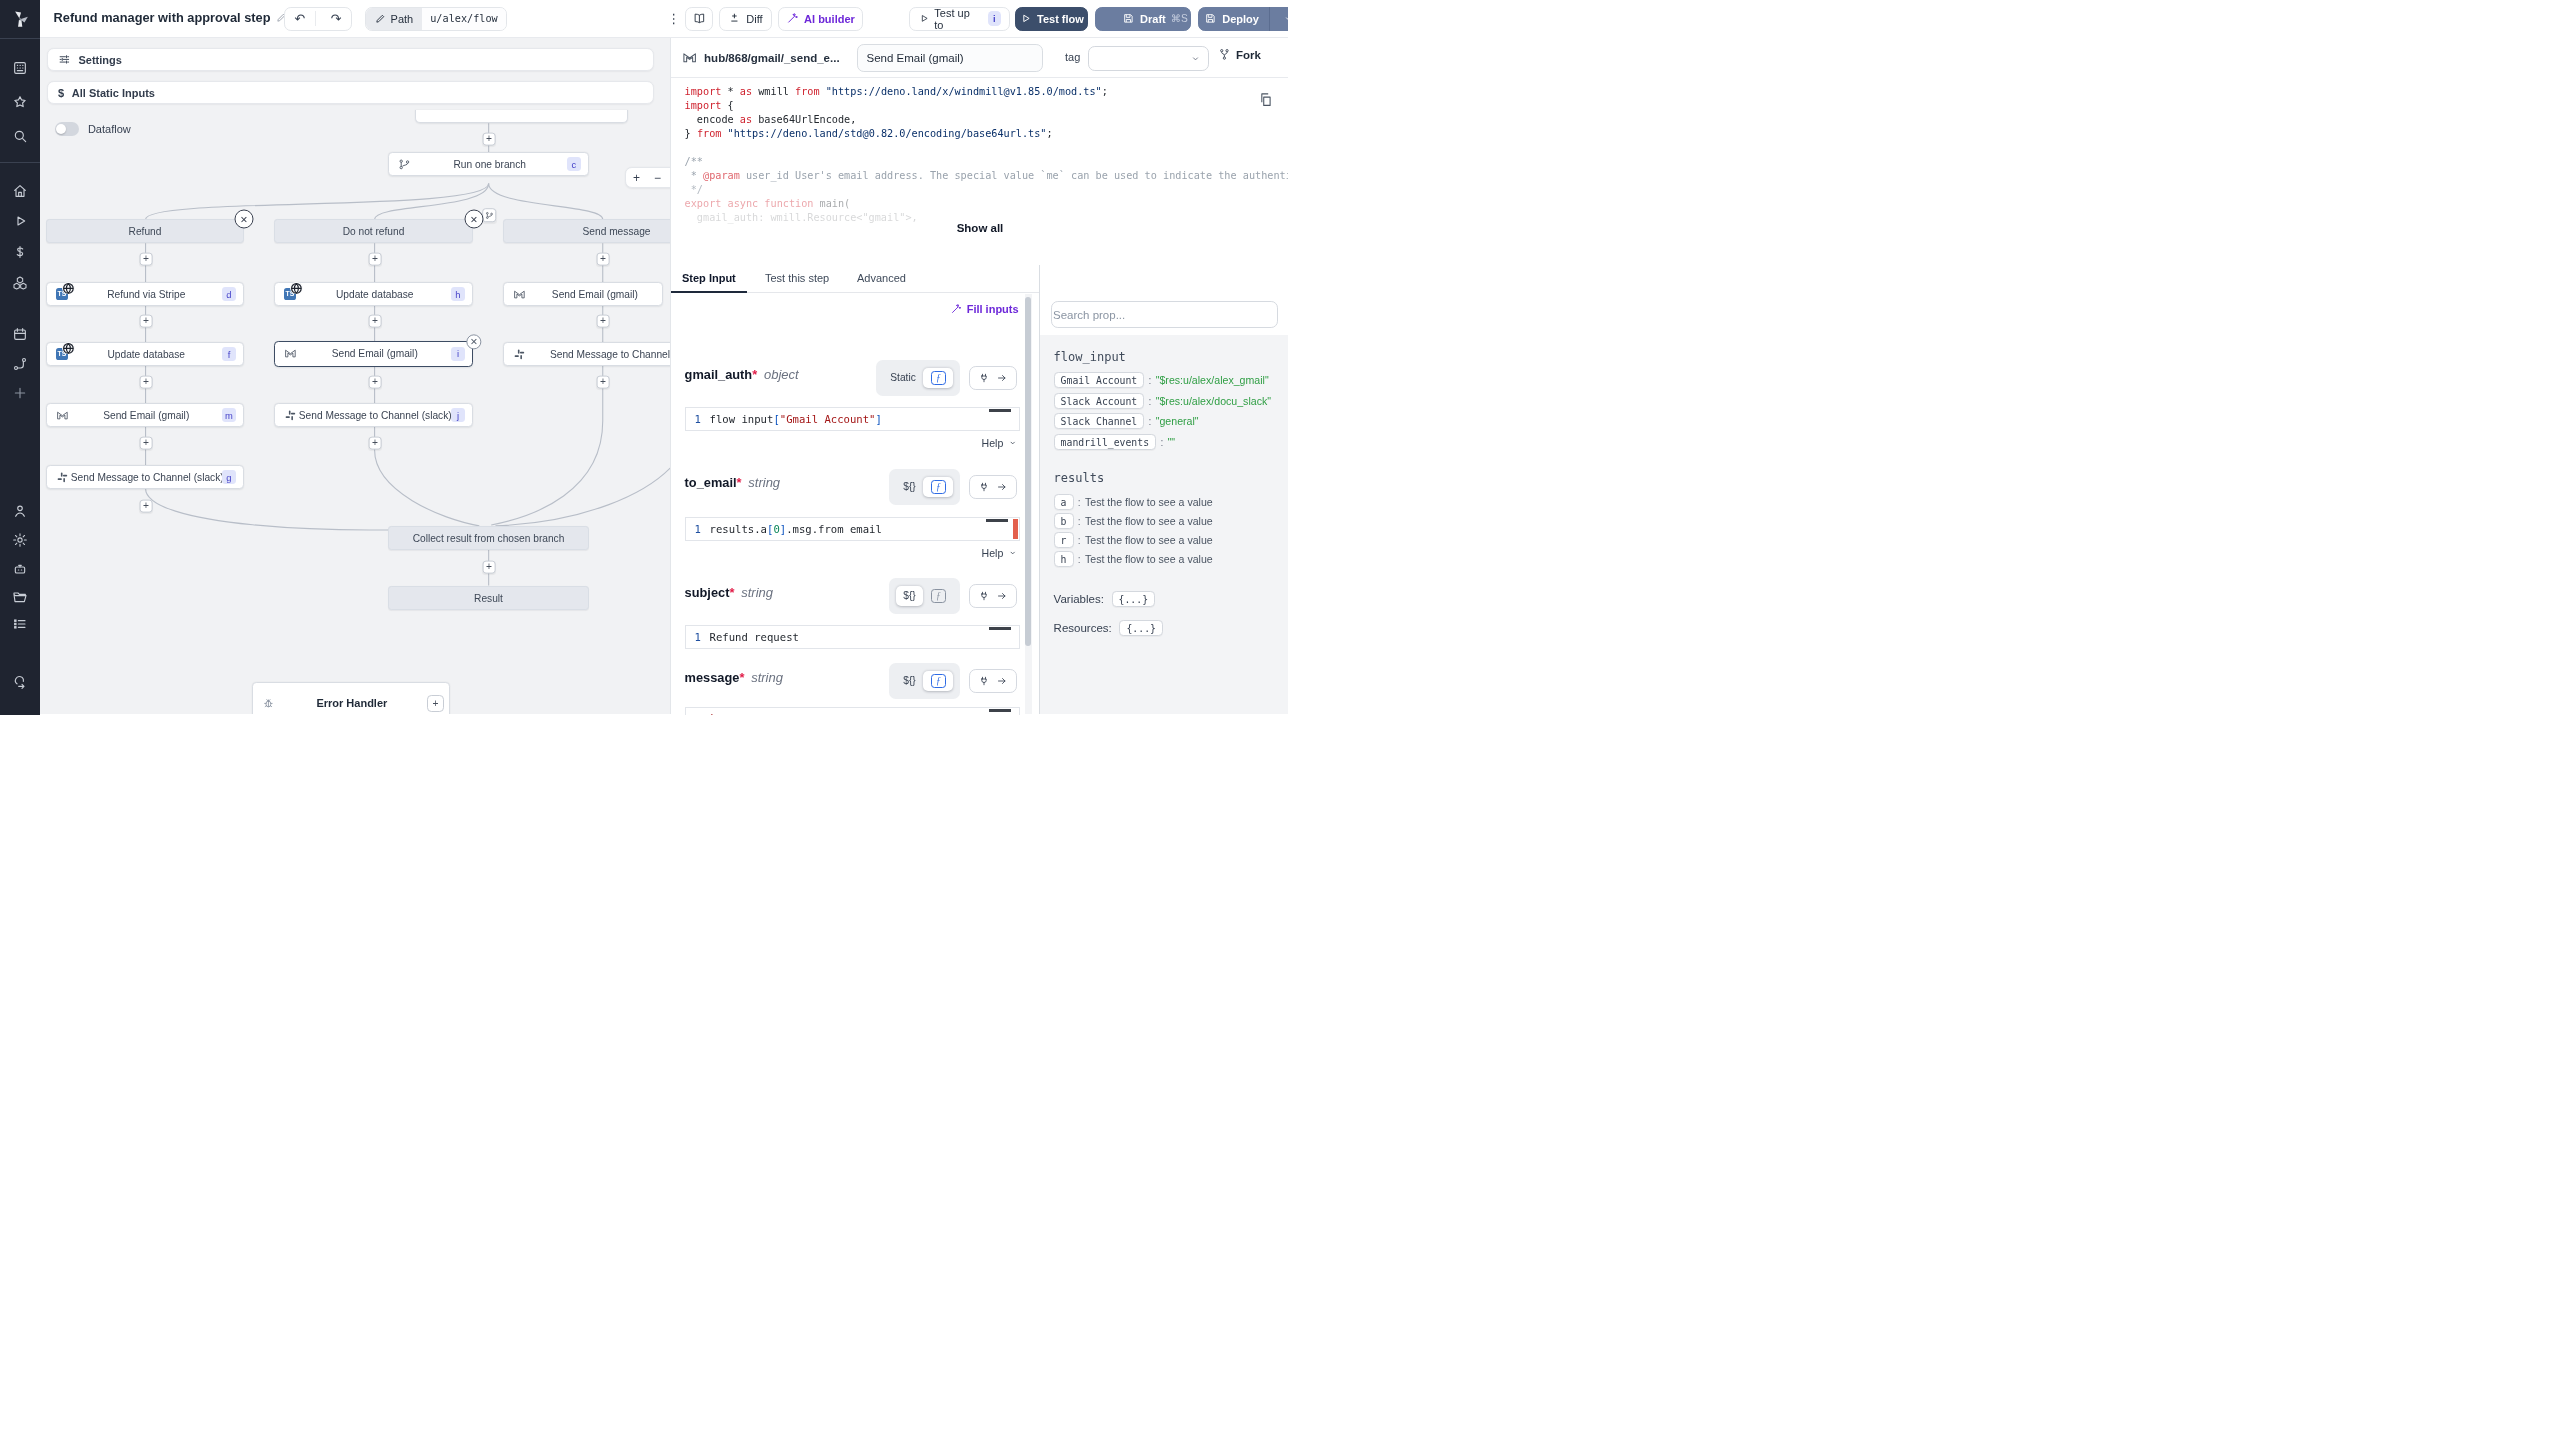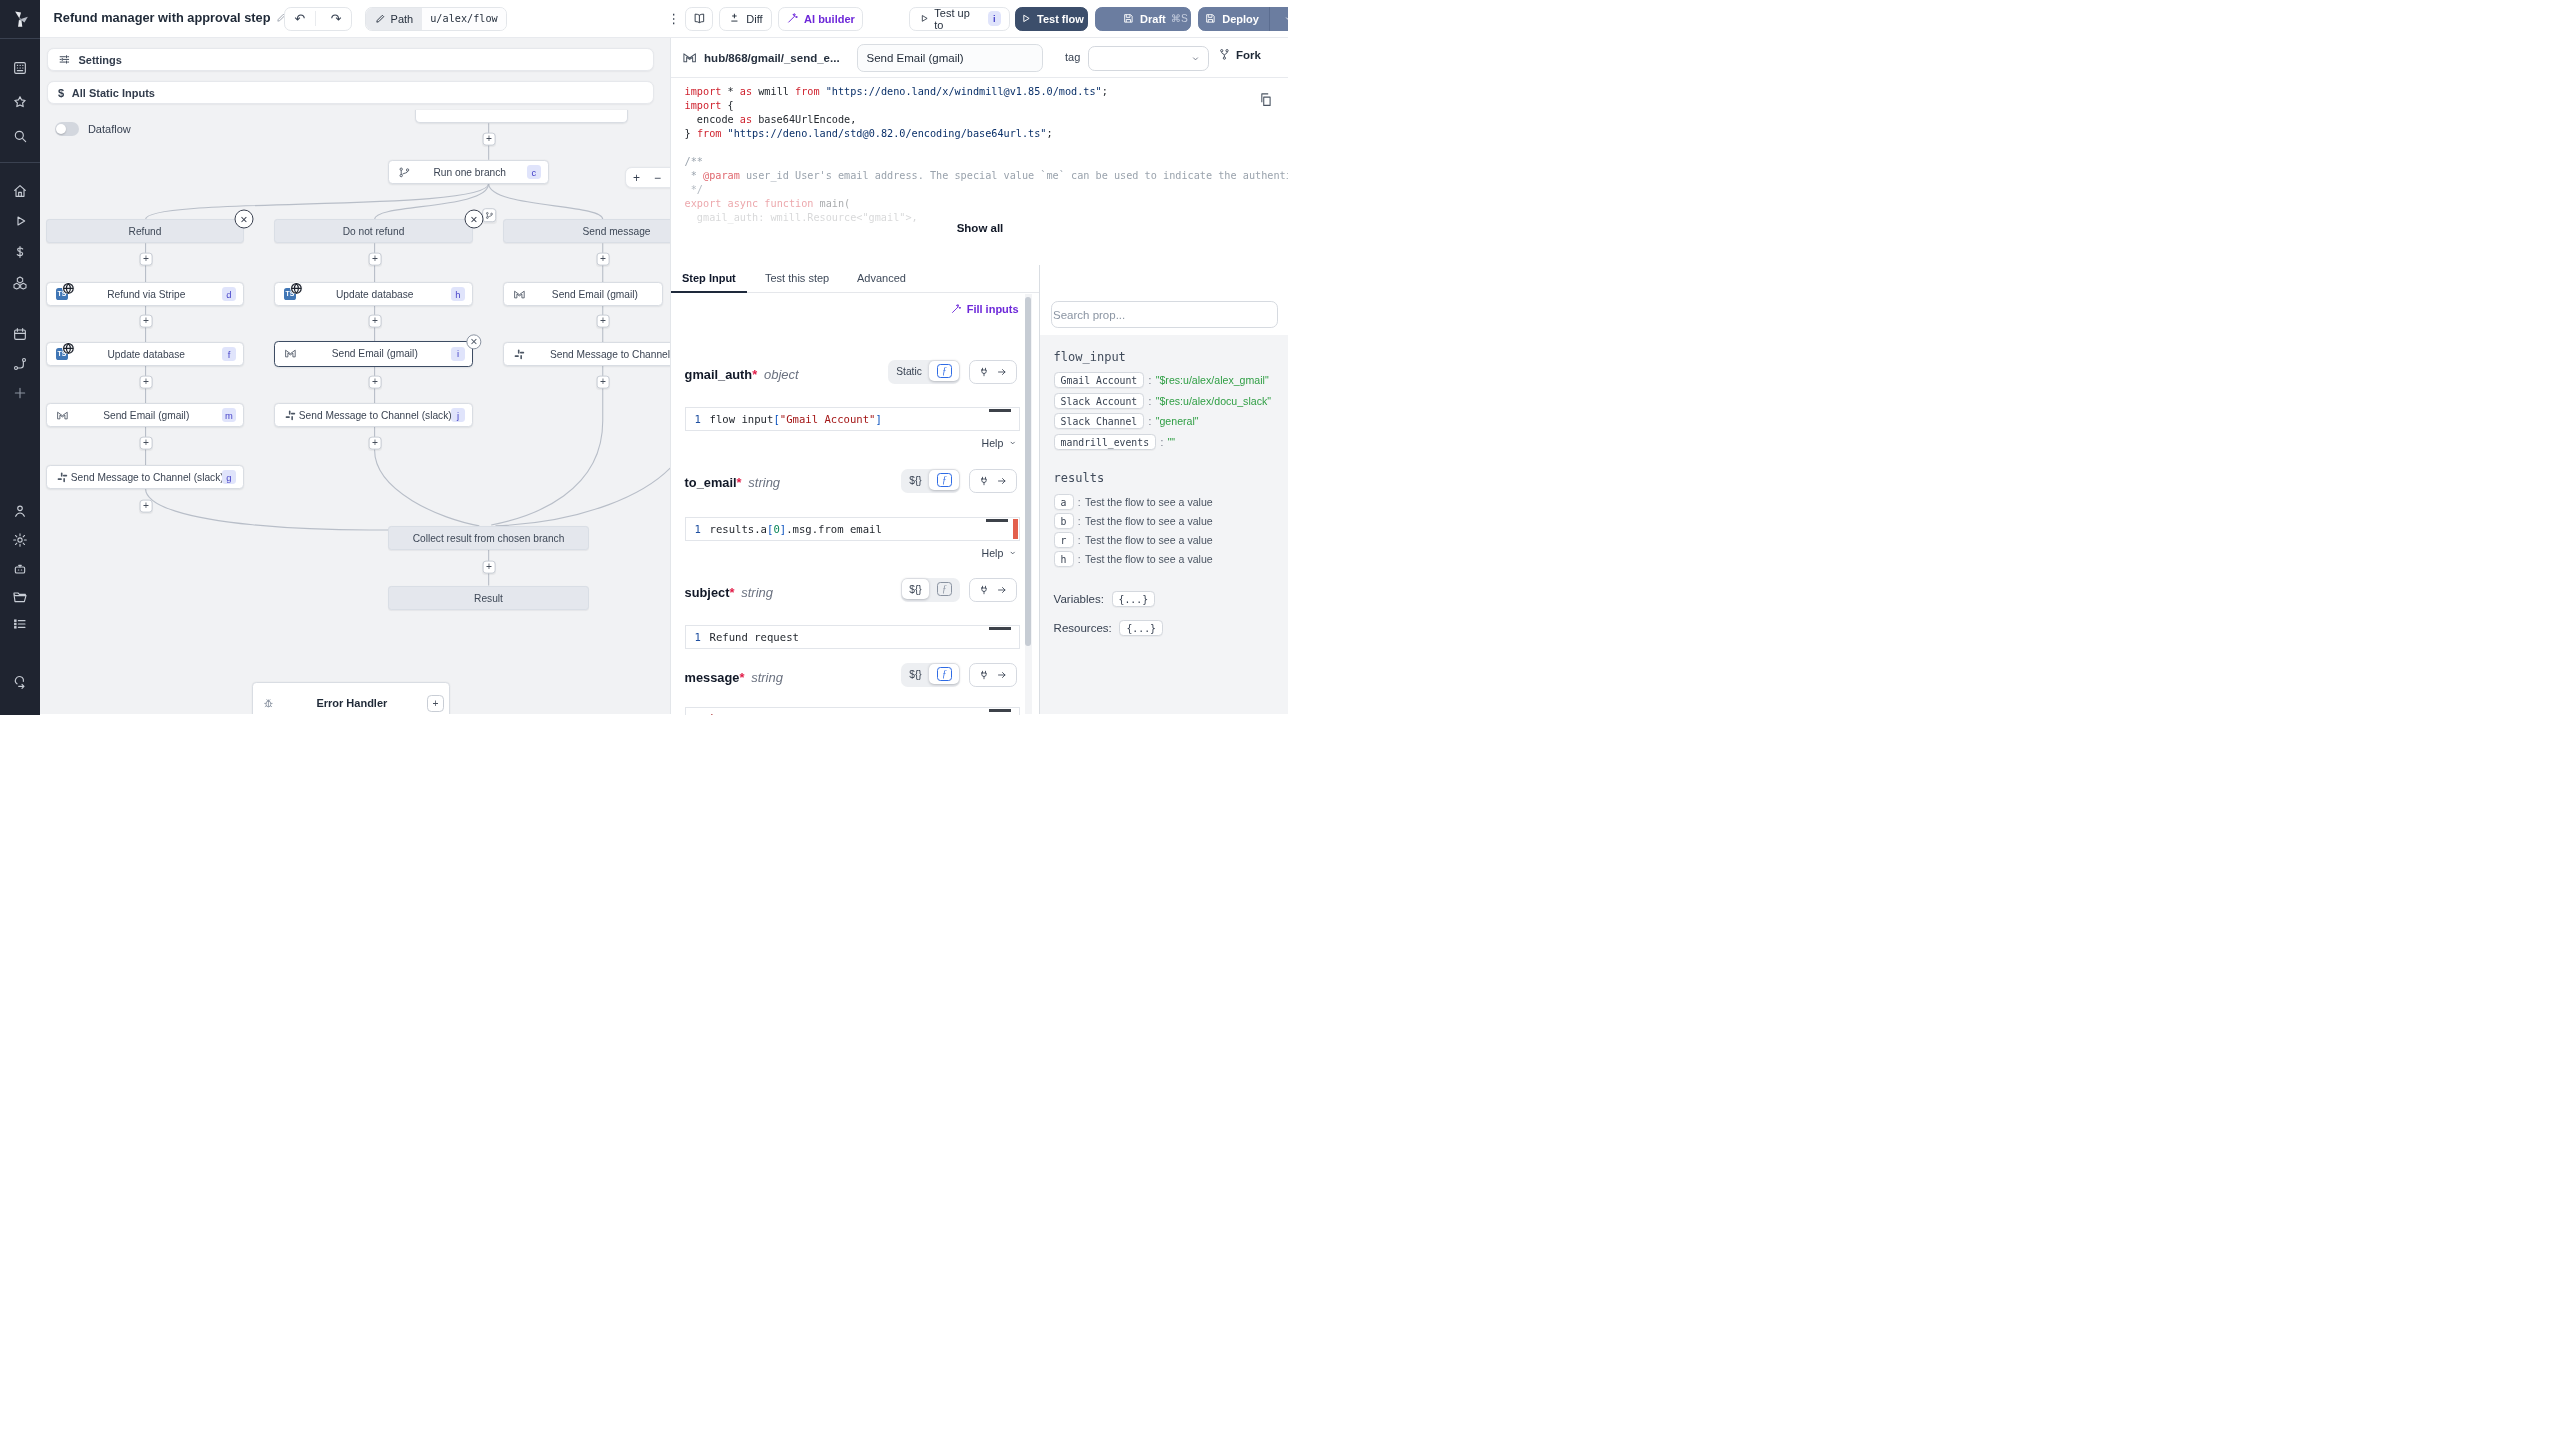--- a/index.html
+++ b/index.html
@@ -85,21 +85,21 @@
   .tab { position:absolute; top:6.8px; font-size:11px; color:#3f4a5a; }
   .tab.active { color:#0f172a; font-weight:600; }
   .tabline { position:absolute; left:0; top:26.4px; width:76px; height:2.1px; background:#1e293b; }
   .fillbtn { position:absolute; right:20.4px; top:38px; display:flex; align-items:center; gap:5.1px; font-size:11px; font-weight:600; color:#6d28d9; }
   .fillbtn svg { width:12px; height:12px; }
 
   .fname { font-size:12.8px; font-weight:700; color:#111827; }
   .freq { color:#e11d48; }
   .ftype { font-size:13px; font-style:italic; color:#6b7280; margin-left:6.8px; }
   .mode-wrap { position:absolute; display:flex; align-items:center; gap:8.5px; }
-  .mode-grp { display:flex; align-items:flex-start; background:#edeff2; border-radius:6.8px; padding:1px; height:24px; }
+  .mode-grp { display:flex; align-items:center; background:#edeff2; border-radius:6.8px; padding:7px; height:36px; }
   .mseg { display:flex; align-items:center; justify-content:center; padding:0 7.7px; height:20.4px; font-size:10.2px; color:#374151; border-radius:5.1px; }
   .mseg.sel { background:#fff; box-shadow:0 0.9px 2.6px rgba(16,24,40,.25); }
   .fico { width:14.5px; height:14.5px; border:1.3px solid currentColor; border-radius:3.4px; font-family:"Liberation Serif",serif; font-style:italic; font-size:9.4px; display:flex; align-items:center; justify-content:center; }
   .fblue { color:#2e6be5; } .fgray { color:#8a93a1; }
   .io-pill { display:flex; align-items:center; gap:6.8px; height:24px; padding:0 7.7px; border:0.9px solid #d5d9e0; border-radius:6.8px; background:#fff; color:#374151; }
   .io-pill svg { width:12px; height:12px; }
   .mini-editor { position:absolute; left:13.6px; width:335px; height:24px; border:0.9px solid #e2e5ea; background:#fff; display:flex; align-items:center; font-family:"DejaVu Sans Mono", monospace; font-size:10.6px; overflow:hidden; }
   .gutter { width:24px; text-align:center; color:#1f4fa0; flex-shrink:0; }
   .mcode { white-space:pre; overflow:hidden; flex:1; }
   .sliver { position:absolute; top:0.9px; right:7.7px; width:22px; height:3.4px; background:#3d424a; }
@@ -341,21 +341,21 @@
     </div>
 
     <div class="node" style="left:375px; top:72px; width:213px; height:12.8px; border-radius:0 0 5.1px 5.1px; border-top:none"></div>
 
     <div class="zoomctl">
       <span>+</span>
       <span>−</span>
       <span></span>
     </div>
 
-    <div class="node" style="left:348px; top:122px; width:161px">
+    <div class="node" style="left:348px; top:114px; width:201px">
       <span class="nicon">
           <svg viewBox="0 0 24 24" fill="none" stroke="currentColor" stroke-width="1.7">
             <circle cx="6" cy="6" r="2.2"></circle>
             <circle cx="6" cy="18" r="2.2"></circle>
             <circle cx="18" cy="7.5" r="2.2"></circle>
             <path d="M6 8.2v7.6M18 9.7c0 3.8-6.5 3.3-9.6 5.6"></path>
           </svg>
         </span>
       <span class="nlabel">Run one branch</span>
       <span class="nbadge">c</span>

